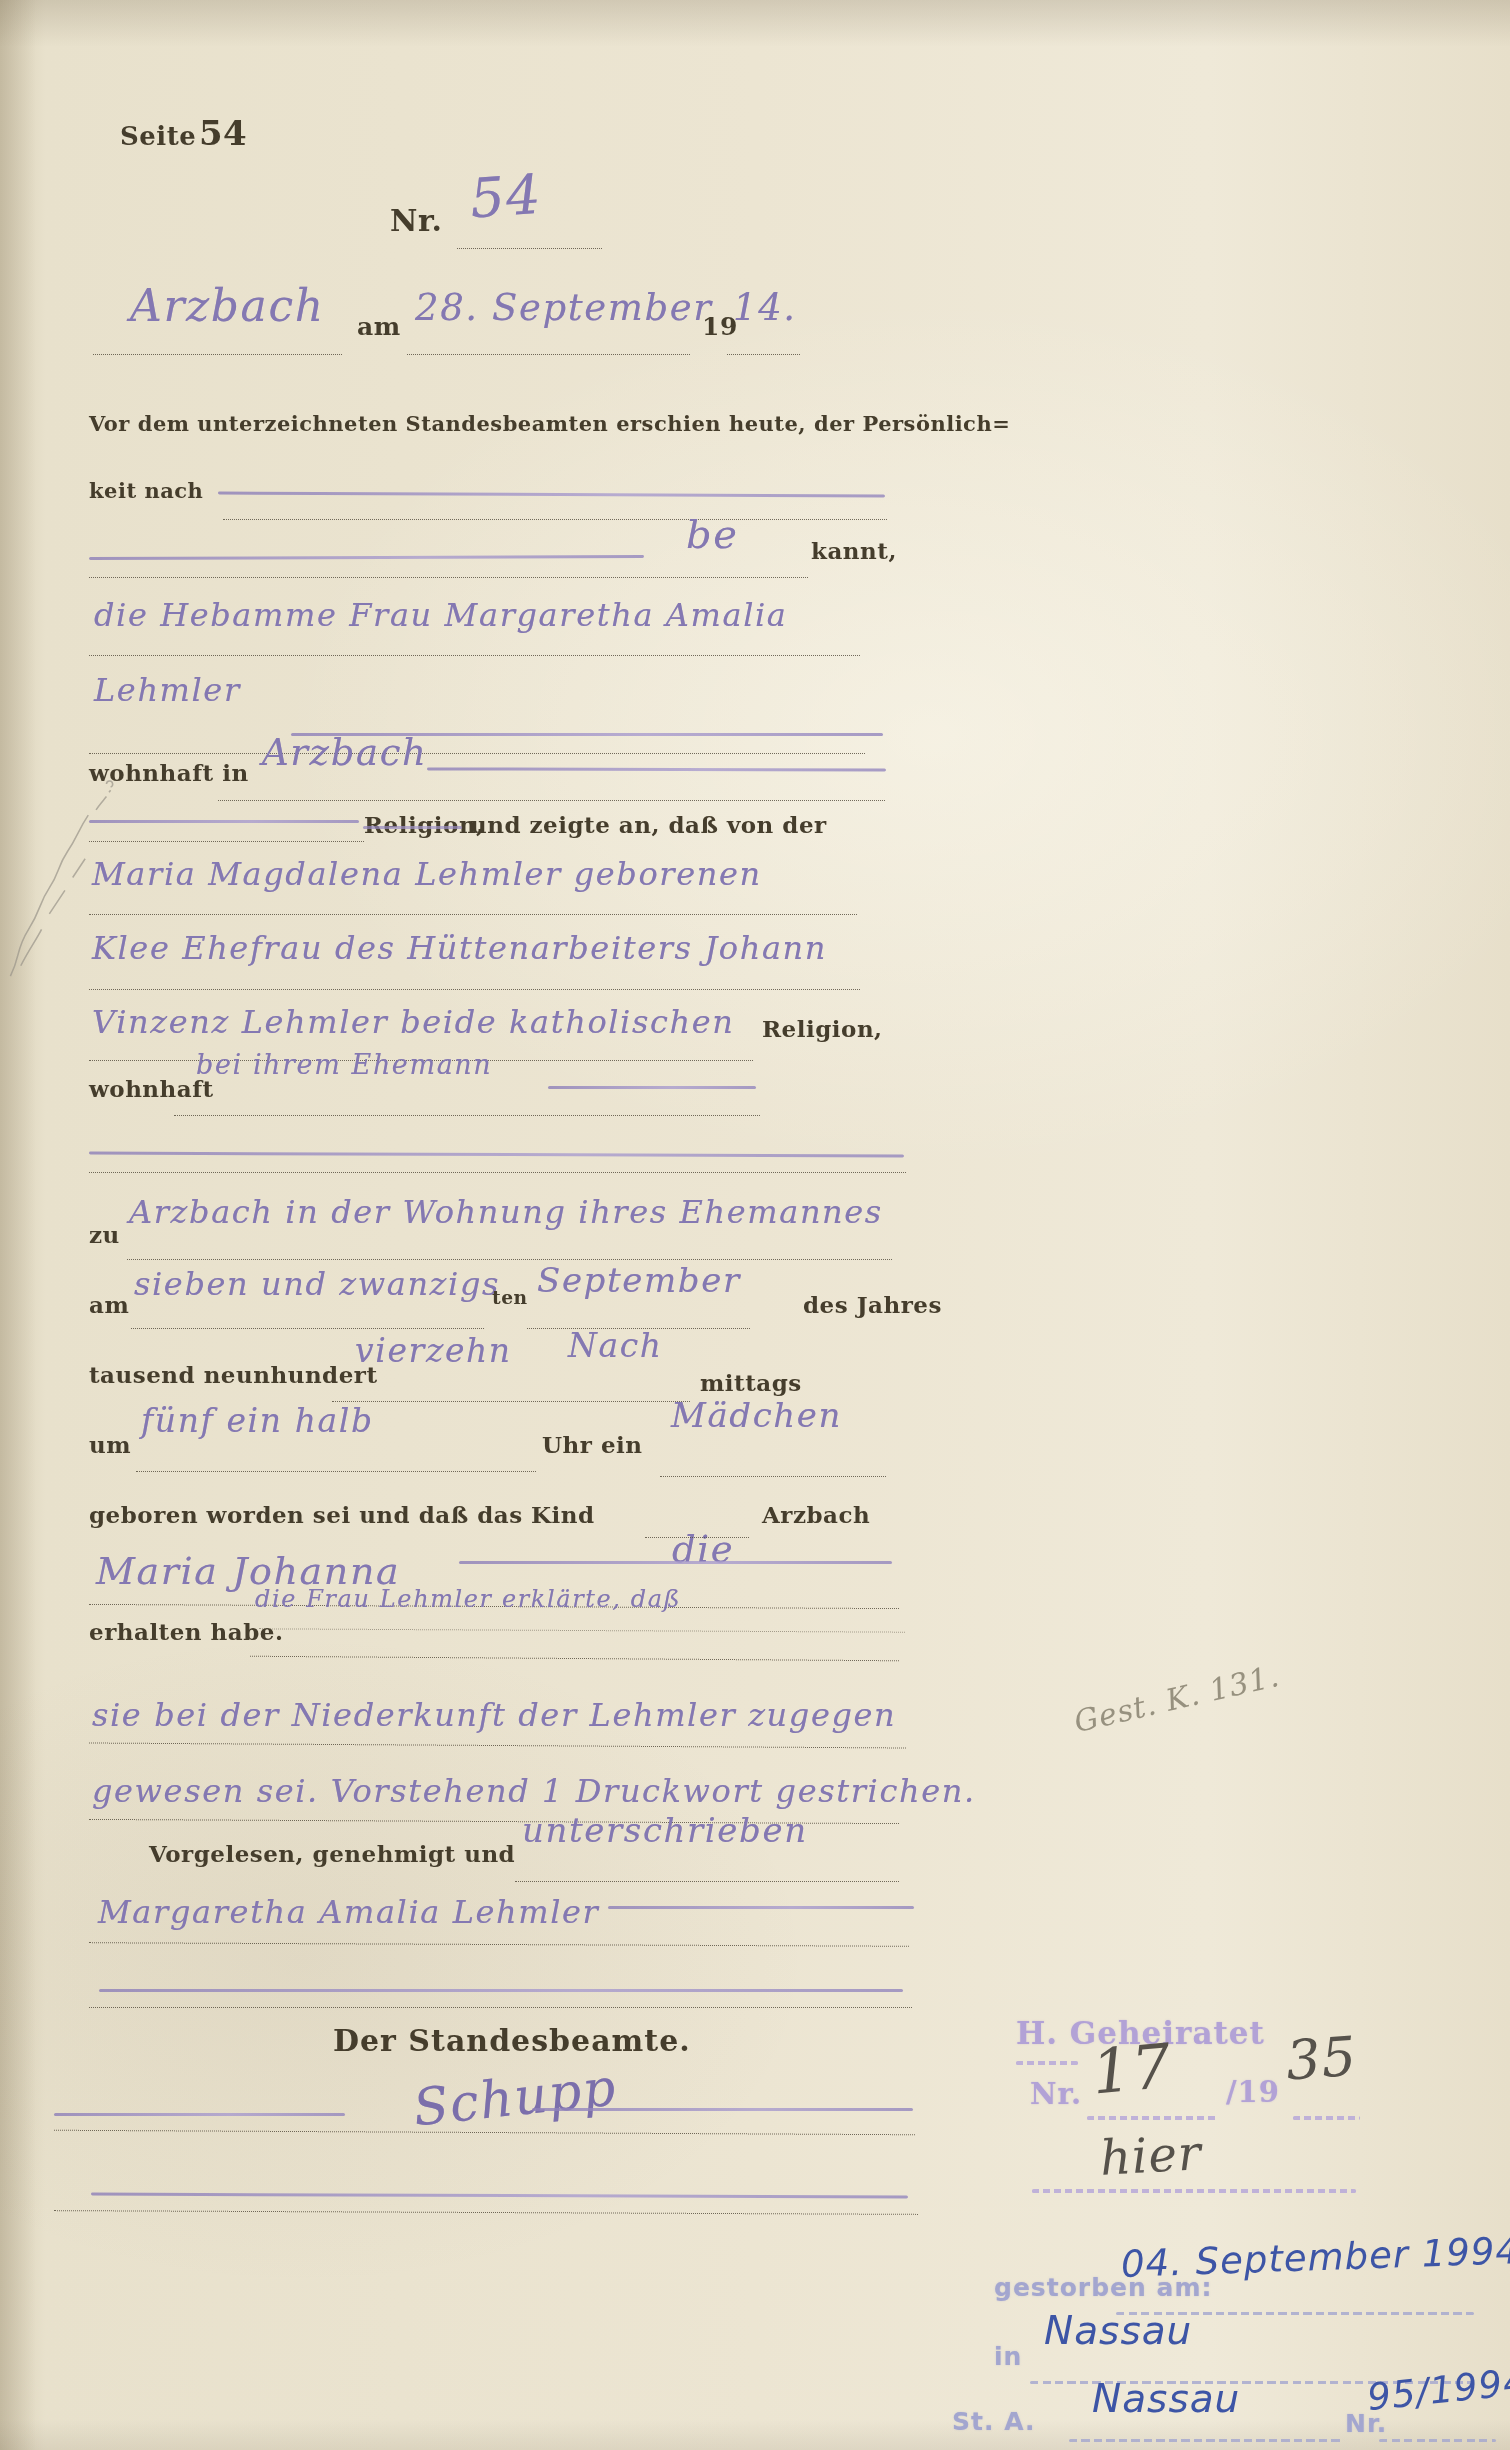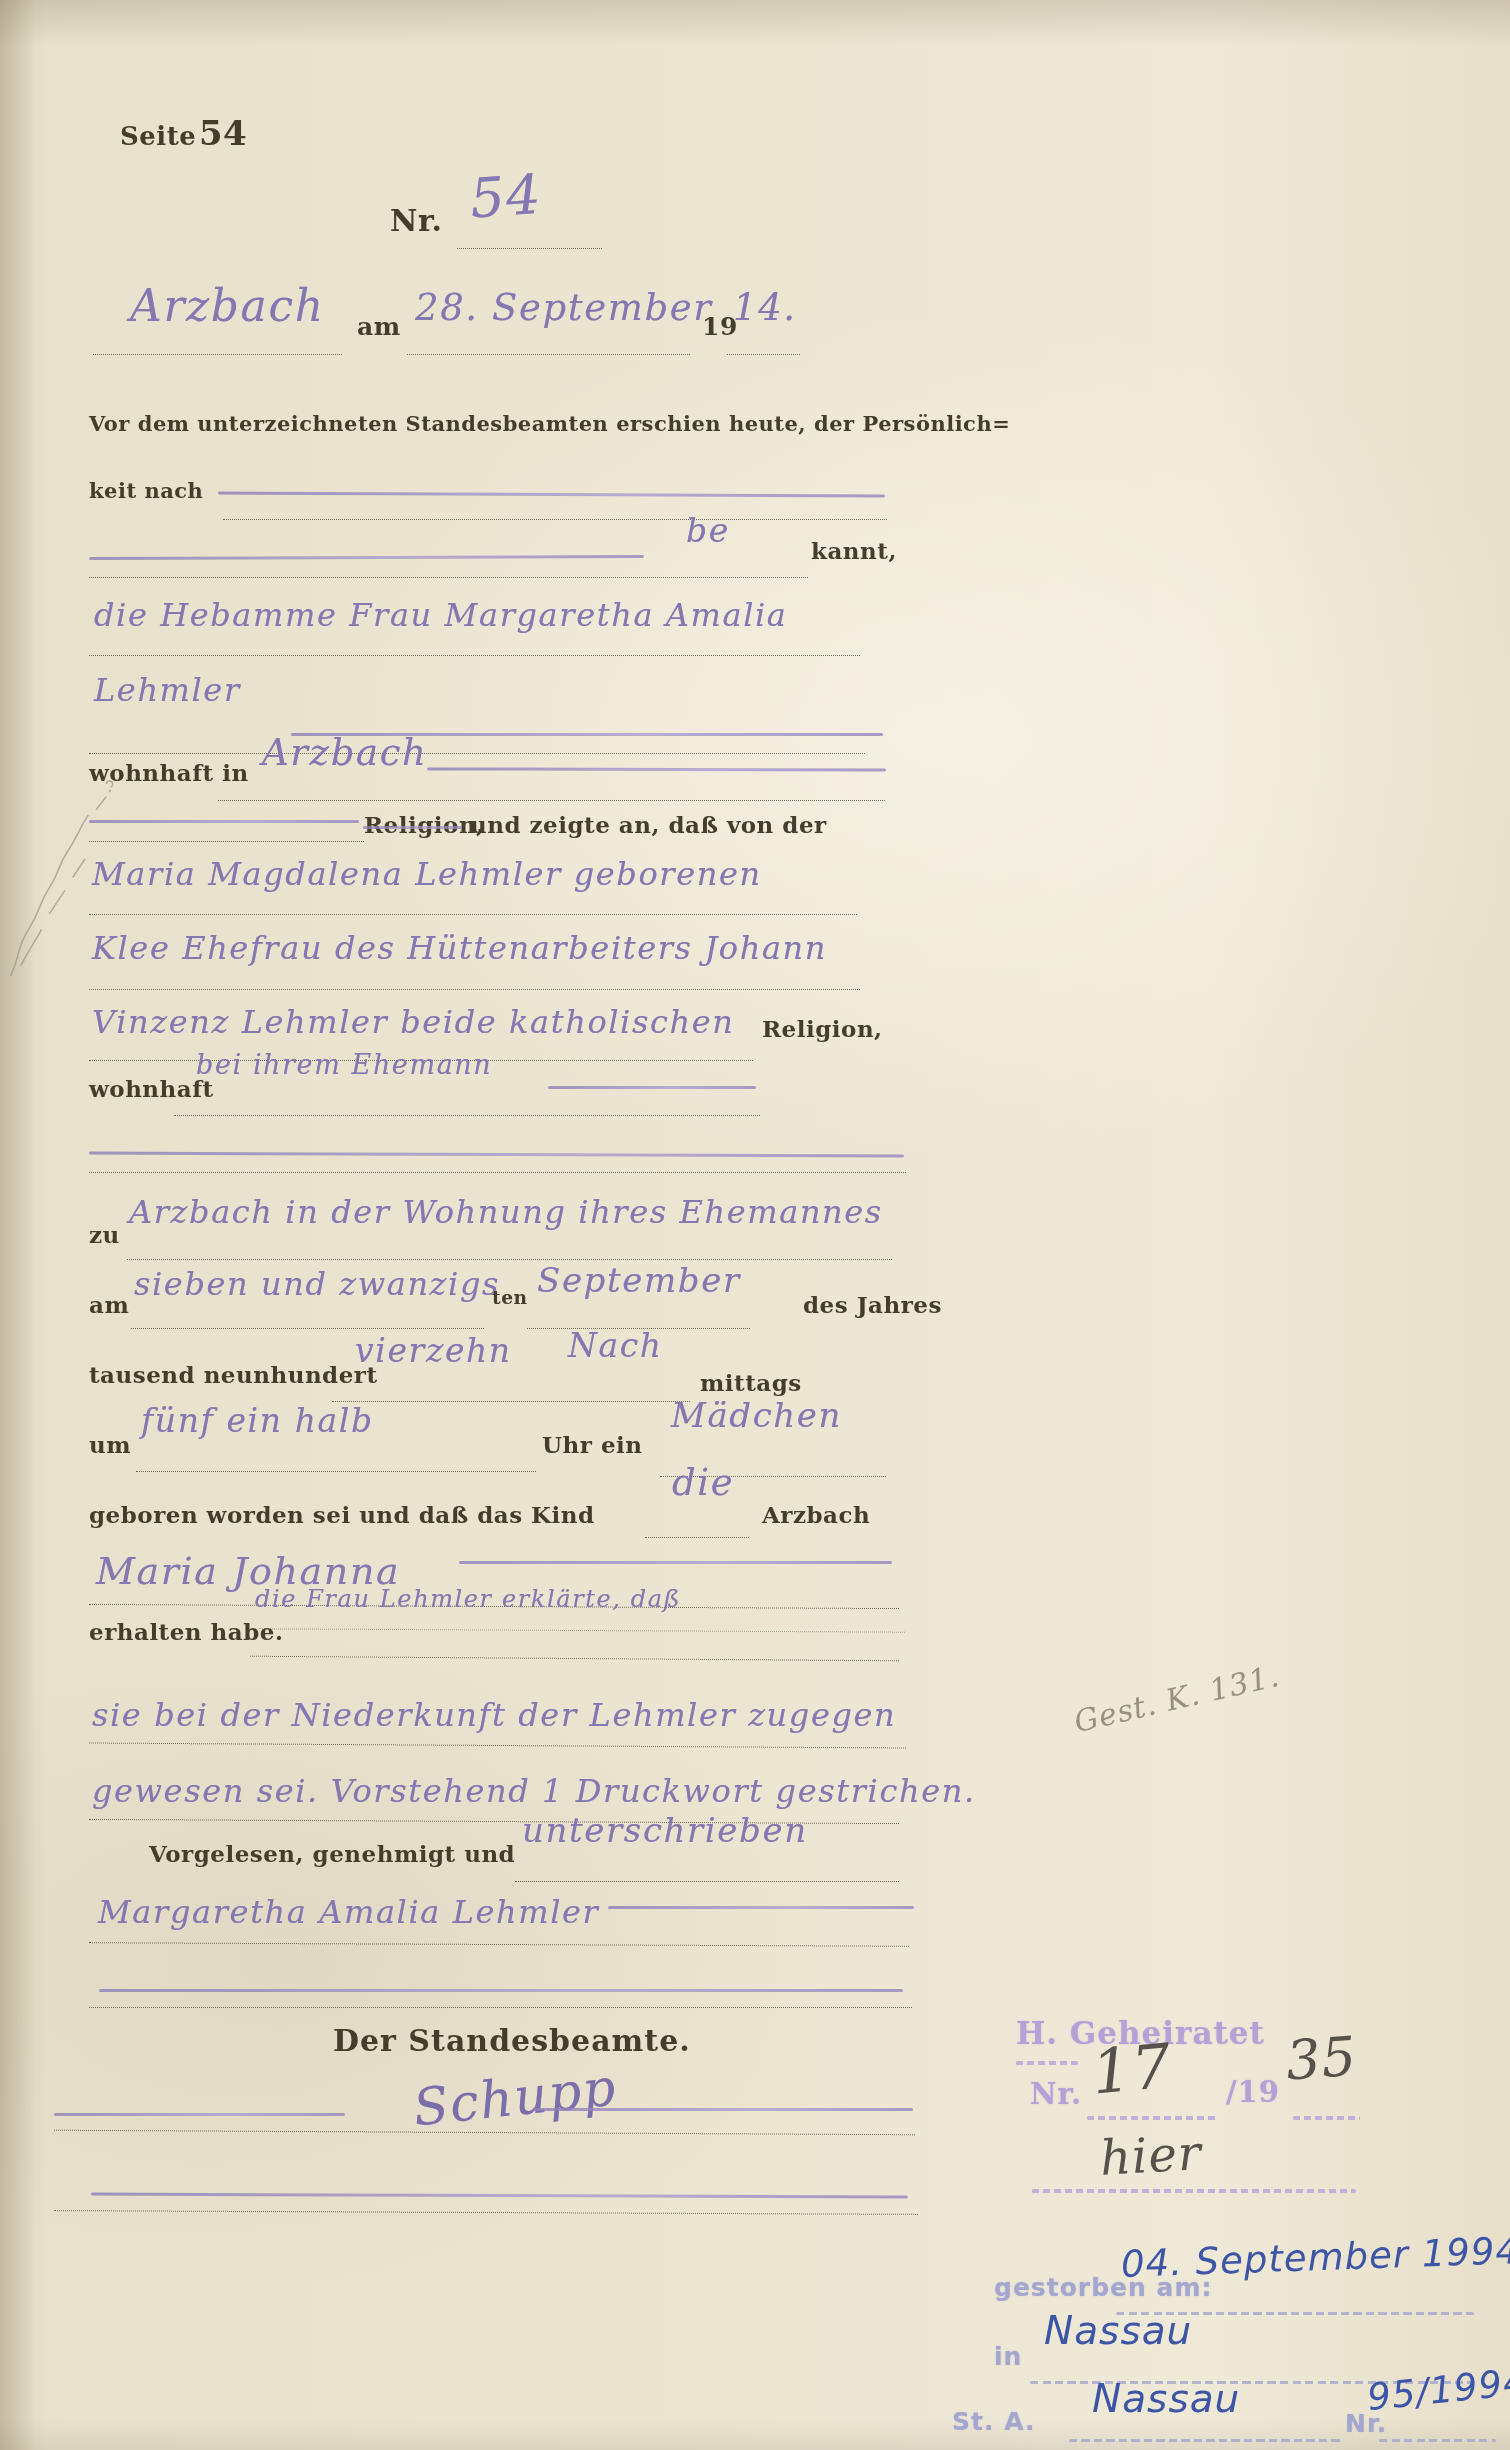--- a/index.html
+++ b/index.html
@@ -59,21 +59,21 @@
   <span class="abs printed" style="left:702px;top:312px;font-size:25px;">19</span>
   <span class="abs hw" style="left:733px;top:286px;font-size:37px;">14.</span>
   <div class="dot" style="left:727px;top:354px;width:73px;"></div>
 
   <span class="abs printed" style="left:89px;top:411px;font-size:21px;">Vor dem unterzeichneten Standesbeamten erschien heute, der Persönlich=</span>
   <span class="abs printed" style="left:89px;top:478px;font-size:21px;">keit nach</span>
   <div class="ink" style="left:218px;top:493px;width:667px;transform:rotate(.25deg);"></div>
   <div class="dot" style="left:223px;top:519px;width:664px;"></div>
 
   <div class="ink" style="left:89px;top:556px;width:555px;transform:rotate(-.2deg);"></div>
-  <span class="abs hw" style="left:686px;top:511px;font-size:33px;">be</span>
+  <span class="abs hw" style="left:686px;top:511px;font-size:40px;">be</span>
   <div class="dot" style="left:89px;top:577px;width:719px;"></div>
   <span class="abs printed" style="left:811px;top:537px;font-size:23px;">kannt,</span>
 
   <span class="abs hw" style="left:94px;top:596px;font-size:32px;">die Hebamme Frau Margaretha Amalia</span>
   <div class="dot" style="left:89px;top:655px;width:771px;"></div>
   <span class="abs hw" style="left:94px;top:671px;font-size:32px;">Lehmler</span>
   <div class="ink" style="left:291px;top:733px;width:592px;"></div>
   <div class="dot" style="left:89px;top:753px;width:776px;"></div>
 
   <span class="abs printed" style="left:89px;top:759px;font-size:23px;">wohnhaft in</span>
@@ -122,21 +122,21 @@
   <div class="dot" style="left:332px;top:1401px;width:358px;"></div>
 
   <span class="abs printed" style="left:89px;top:1431px;font-size:23px;">um</span>
   <span class="abs hw" style="left:141px;top:1401px;font-size:33px;">fünf ein halb</span>
   <div class="dot" style="left:136px;top:1471px;width:400px;"></div>
   <span class="abs printed" style="left:542px;top:1431px;font-size:23px;text-align:center;">Uhr ein</span>
   <span class="abs hw" style="left:671px;top:1395px;font-size:34px;">Mädchen</span>
   <div class="dot" style="left:660px;top:1476px;width:226px;"></div>
 
   <span class="abs printed" style="left:89px;top:1501px;font-size:23px;">geboren worden sei und daß das Kind</span>
-  <span class="abs hw" style="left:672px;top:1461px;font-size:37px;">die</span>
+  <span class="abs hw" style="left:672px;top:1528px;font-size:37px;">die</span>
   <div class="dot" style="left:645px;top:1537px;width:104px;"></div>
   <span class="abs printed" style="left:762px;top:1501px;font-size:23px;">Arzbach</span>
 
   <span class="abs hw" style="left:96px;top:1549px;font-size:38px;">Maria Johanna</span>
   <div class="ink" style="left:459px;top:1561px;width:433px;"></div>
   <div class="dot" style="left:89px;top:1606px;width:810px;transform:rotate(.3deg);"></div>
   <div class="dot faint" style="left:259px;top:1630px;width:646px;transform:rotate(.3deg);"></div>
 
   <span class="abs printed" style="left:89px;top:1618px;font-size:23px;">erhalten habe.</span>
   <span class="abs hw" style="left:255px;top:1585px;font-size:24px;">die Frau Lehmler erklärte, daß</span>

